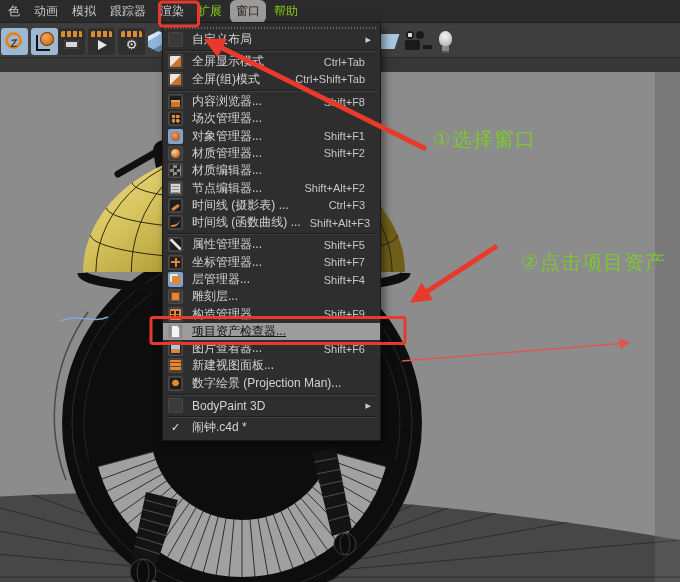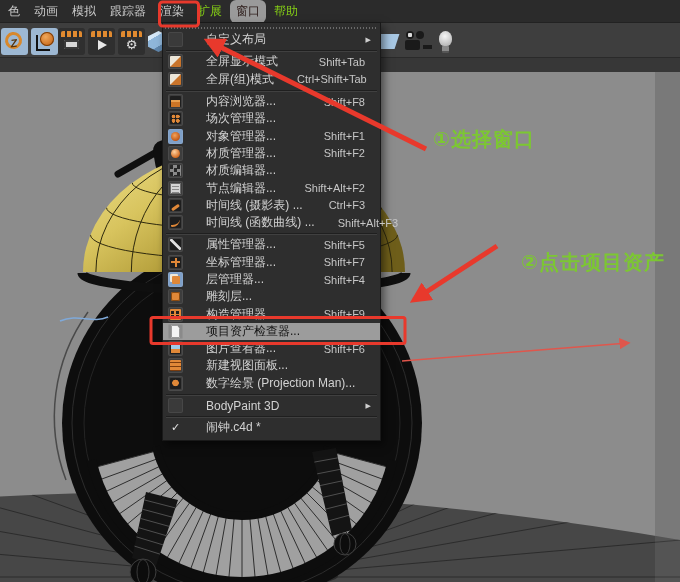--- a/index.html
+++ b/index.html
@@ -45,24 +45,24 @@
   .tb-light-bulb::before{content:"";position:absolute;left:7px;top:3px;width:13px;height:15px;border-radius:50% 50% 42% 42%;
       background:radial-gradient(circle at 45% 35%,#f5f5f5,#b8b8b8 80%);}
   .tb-light-bulb::after{content:"";position:absolute;left:10px;top:18px;width:7px;height:5px;background:#8a8a8a;
       border-bottom:2px solid #555;border-radius:1px;}
   #substrip{position:absolute;left:0;top:57px;width:680px;height:15px;background:#373737;z-index:2;border-top:1px solid #2a2a2a;box-sizing:border-box;}
   
   #dropdown{position:absolute;left:162px;top:22px;width:219px;background:#2e2e2e;z-index:5;
             border:1px solid #191919;box-shadow:3px 4px 8px rgba(0,0,0,.5);box-sizing:border-box;
             padding:2px 0 3px 0;}
   #tearoff{height:6px;margin:0 2px;background-image:repeating-linear-gradient(90deg,#6a6a6a 0 1px,transparent 1px 3px);background-size:100% 2px;background-position:0 2px;background-repeat:no-repeat;}
-  .mrow{height:17.3px;display:flex;align-items:center;padding:0 5px 0 5px;gap:23px;}
+  .mrow{height:17.3px;display:flex;align-items:center;padding:0 5px 0 5px;gap:9px;}
   .mrow.row-hl{background:#9c9c9c;}
   .mlabel{color:#d2d2d2;font-size:12px;white-space:nowrap;}
-  .row-hl .mlabel{color:#141414;}
+  .row-hl .mlabel{color:#141414;text-decoration:underline;}
   .mshort{margin-left:auto;color:#c6c6c6;font-size:11px;padding-right:10px;white-space:nowrap;}
   .marrow{margin-left:auto;color:#cfcfcf;font-size:7px;padding-right:4px;}
   .msep{height:5px;margin:0 3px;background:linear-gradient(#2e2e2e 2px,#1f1f1f 2px,#1f1f1f 3px,#404040 3px,#404040 4px,#2e2e2e 4px);}
   .mcheck{width:15px;color:#e4e4e4;font-size:11px;text-align:center;flex:none;}
   
   .mi{width:15px;height:15px;border-radius:2px;background:#3d3d3d;box-shadow:inset 0 0 0 1px rgba(255,255,255,.07);position:relative;flex:none;}
   .mi.mi-active{background:#7fa0c8;}
   .mi::before{content:"";position:absolute;inset:2px;border-radius:1px;}
   .ic-none{background:#3a3a3a;} .ic-none::before{display:none;}
   .ic-fullscreen::before,.ic-fullscreen-group::before{background:linear-gradient(135deg,#ece6d8 49%,#c9742a 51%);}
@@ -81,21 +81,21 @@
   .ic-layer-manager::before{inset:4px 3px 3px 4px;background:#e08838;box-shadow:-2px -2px 0 0 #efe8d8;}
   .ic-sculpt-layer::before{inset:3px;background:#e08838;border-radius:2px;box-shadow:inset 0 0 0 1px #8a4a10;}
   .ic-structure-manager::before{background:#1e1e1e;background-image:repeating-linear-gradient(0deg,#e08838 0 1.5px,transparent 1.5px 4.5px),repeating-linear-gradient(90deg,#e08838 0 1.5px,transparent 1.5px 4.5px);}
   .ic-asset-inspector{background:#8a8a8a;}
   .ic-asset-inspector::before{inset:1px 3px;background:#f4f4f4;clip-path:polygon(0 0,64% 0,100% 32%,100% 100%,0 100%);box-shadow:inset 0 0 0 1px #999;}
   .ic-picture-viewer::before{background:#1e1e1e;background-image:linear-gradient(180deg,#9ecbe8 0 45%,#e08838 45%);background-size:9px 8px;background-position:center;background-repeat:no-repeat;}
   .ic-projection-man::before{background:#1e1e1e;background-image:radial-gradient(circle at 50% 45%,#e08838 3px,transparent 3.6px);}
   .ic-new-view-panel::before{background:#e08838;background-image:repeating-linear-gradient(0deg,#7a3c0e 0 1.5px,transparent 1.5px 4px);}
   
   #ann{position:absolute;left:0;top:0;z-index:9;pointer-events:none;}
-  .green-note{position:absolute;z-index:10;color:#7cc732;font-size:20px;font-weight:700;letter-spacing:1px;line-height:24px;white-space:nowrap;}
+  .green-note{position:absolute;z-index:10;color:#7cc732;font-size:20px;font-weight:400;letter-spacing:1px;line-height:24px;white-space:nowrap;}
   #note1{left:433px;top:127px;}
   #note2{left:521px;top:250px;}
 </style>
 </head>
 <body>
 
 <svg id="scene" width="680" height="582" viewBox="0 0 680 582">
   <defs>
     <linearGradient id="gold" x1="0" y1="0" x2="1" y2="0.55">
       <stop offset="0" stop-color="#efe190"></stop>
@@ -337,21 +337,21 @@
   <div id="ddItems">
       <div class="mrow">
         <span class="mi ic-none"></span>
         <span class="mlabel">自定义布局</span>
         <span class="marrow">▶</span>
       </div>
       <div class="msep"></div>
       <div class="mrow">
         <span class="mi ic-fullscreen"></span>
         <span class="mlabel">全屏显示模式</span>
-        <span class="mshort">Shift+Tab</span>
+        <span class="mshort">Ctrl+Tab</span>
       </div>
       <div class="mrow">
         <span class="mi ic-fullscreen-group"></span>
         <span class="mlabel">全屏(组)模式</span>
         <span class="mshort">Ctrl+Shift+Tab</span>
       </div>
       <div class="msep"></div>
       <div class="mrow">
         <span class="mi ic-content-browser"></span>
         <span class="mlabel">内容浏览器...</span>

